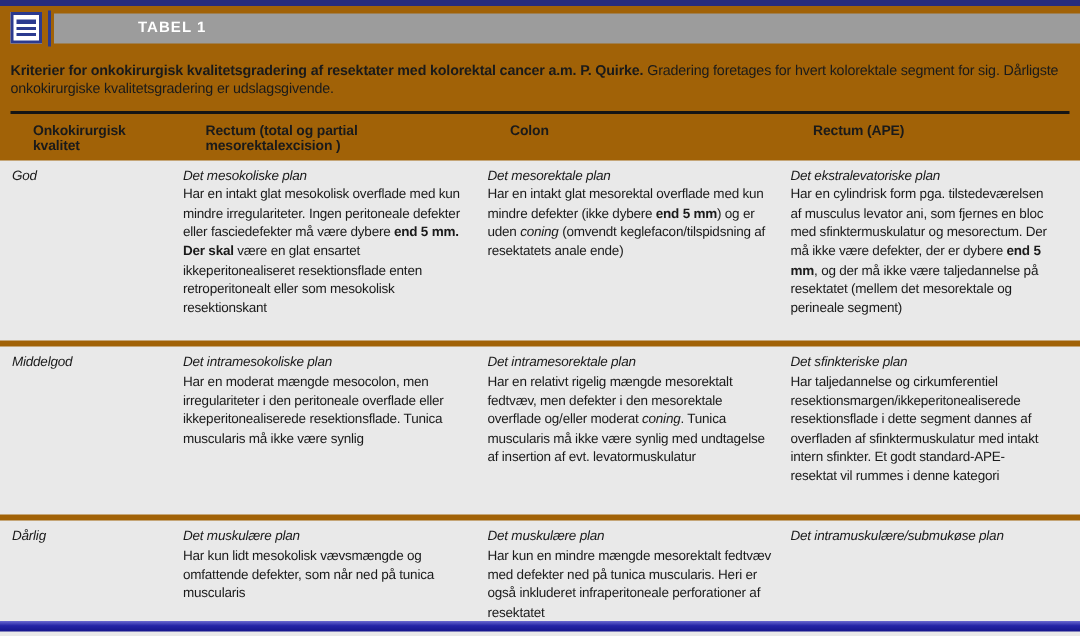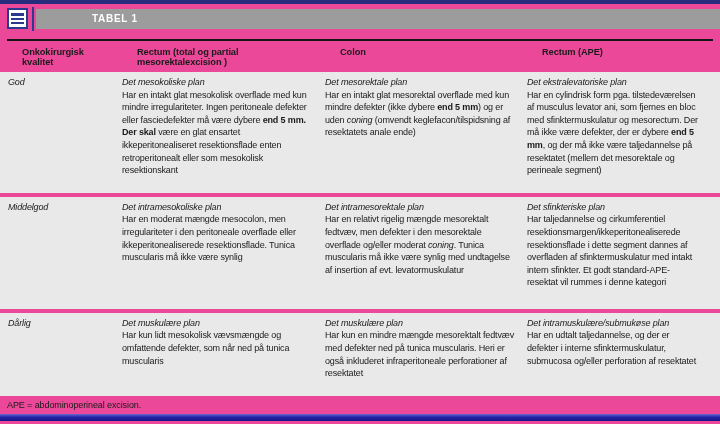--- a/index.html
+++ b/index.html
@@ -1,18 +1,18 @@
 <!DOCTYPE html>
 <html><head>
 <meta charset="utf-8">
 <style>
   html,body { margin:0; padding:0; background:#ffffff; }
   .page {
     position:relative; width:720px; height:424px; overflow:hidden;
-    background:#ec4899; color:#1a1a1a;
+    background:#a16207; color:#1a1a1a;
     font-family:"Liberation Sans", sans-serif;
   }
   .topline { height:4px; background:#272c7d; }
 
   .band { display:flex; align-items:center; height:25px; padding-left:7px; margin-top:2px; }
   .doc-icon {
     width:21px; height:21px; box-sizing:border-box;
     border:2px solid #2b3a8f; background:#ffffff;
     display:flex; flex-direction:column; justify-content:center; gap:2px; padding:2px 2px;
   }
@@ -63,20 +63,21 @@
       <i></i>
         <i class="thin"></i>
         <i class="thin"></i>
     </span>
     <span class="band-sep"></span>
     <span class="band-bar">
       <span class="band-label">TABEL 1</span>
     </span>
   </div>
 
+  <p class="caption"><span class="lead">Kriterier for onkokirurgisk kvalitetsgradering af resektater med kolorektal cancer a.m. P. Quirke.</span><span> Gradering foretages for hvert kolorektale segment for sig. Dårligste onkokirurgiske kvalitetsgradering er udslagsgivende.</span></p>
 
   <div class="rule"></div>
 
   <div class="grid thead">
     <div>Onkokirurgisk kvalitet</div>
     <div>Rectum (total og partial mesorektalexcision )</div>
     <div>Colon</div>
     <div>Rectum (APE)</div>
   </div>
 
@@ -117,21 +118,20 @@
     <div class="cell">
       <div class="plan">Det muskulære plan</div>
       <div class="cellbody"><span>Har kun lidt mesokolisk vævsmængde og omfattende defekter, som når ned på tunica muscularis</span></div>
     </div>
     <div class="cell">
       <div class="plan">Det muskulære plan</div>
       <div class="cellbody"><span>Har kun en mindre mængde mesorektalt fedtvæv med defekter ned på tunica muscularis. Heri er også inkluderet infraperitoneale perforationer af resektatet</span></div>
     </div>
     <div class="cell">
       <div class="plan">Det intramuskulære/submukøse plan</div>
-      <div class="cellbody"><span>Har en udtalt taljedannelse, og der er defekter i interne sfinktermuskulatur, submucosa og/eller perforation af resektatet</span></div>
     </div>
   </div>
 
   <div class="footnote">APE = abdominoperineal excision.</div>
 
   <div class="bottombar"></div>
 
 </div>
 
 </body></html>

